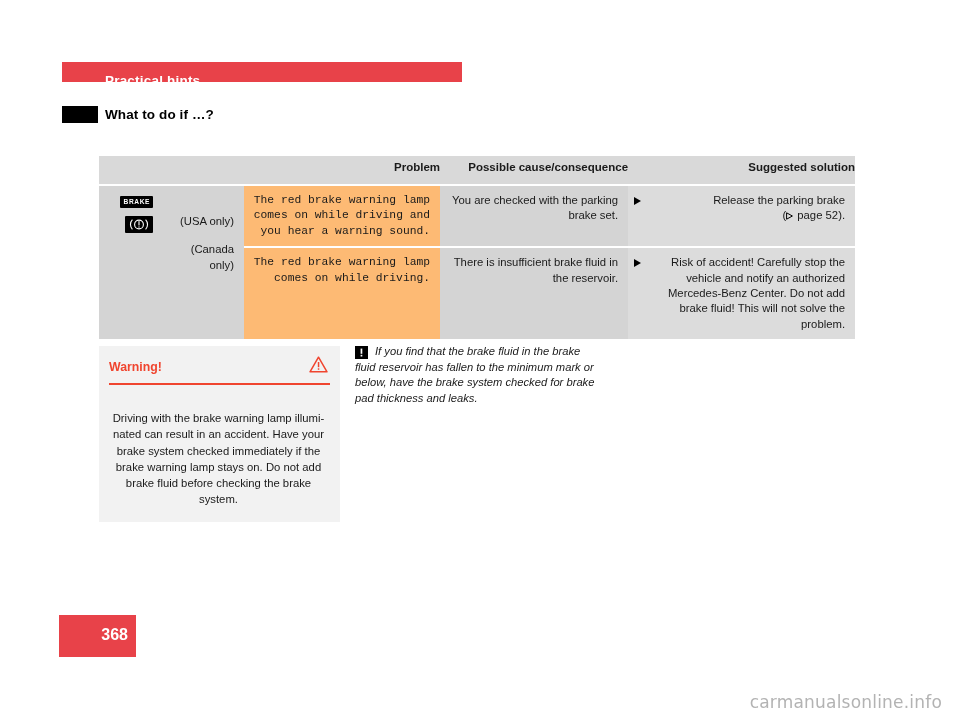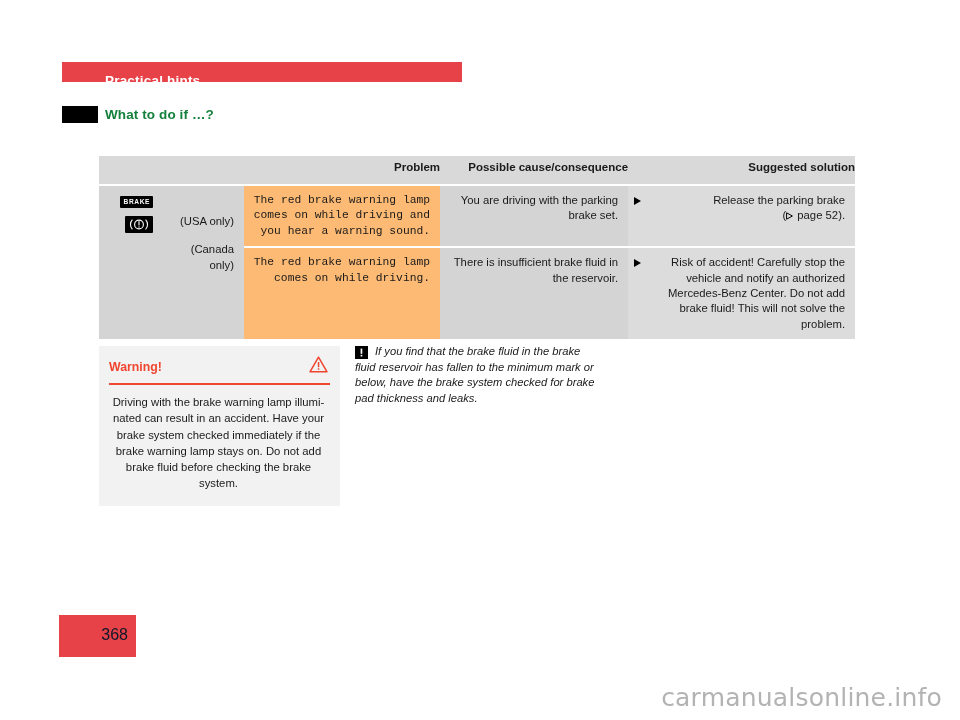--- a/index.html
+++ b/index.html
@@ -44,21 +44,21 @@
   }
   .subhead-square {
     width: 36px;
     height: 17px;
     background: #000000;
   }
   .subhead-text {
     margin-left: 7px;
     font-size: 13.5px;
     font-weight: bold;
-    color: #15803d;
+    color: #000000;
     letter-spacing: .1px;
   }
 
   
   .table {
     position: absolute;
     left: 99px;
     top: 156px;
     width: 756px;
     border-collapse: collapse;
@@ -153,21 +153,21 @@
   .warn-title {
     font-size: 12.3px;
     font-weight: bold;
     color: #f0452f;
   }
   .warn-rule {
     height: 2px;
     background: #f0452f;
     margin: 0 10px 0 10px;
   }
-  .warn-body { padding: 9px 12px 14px 10px; }
+  .warn-body { padding: 9px 12px 14px 10px; margin-top: 16px; }
   .warn-p {
     font-size: 11.3px;
     line-height: 16.3px;
     color: #1a1a1a;
     margin: 0 0 12px 0;
   }
   .warn-p:last-child { margin-bottom: 0; }
 
   
   .sidenote {
@@ -201,30 +201,30 @@
     top: 615px;
     width: 77px;
     height: 42px;
     background: #e84249;
   }
   .pagenum {
     position: absolute;
     right: 8px;
     top: 11px;
     font-size: 16px;
-    font-weight: normal;
-    color: #0f172a;
+    font-weight: bold;
+    color: #ffffff;
   }
 
   
   .watermark {
     position: absolute;
     right: 18px;
     bottom: 8px;
-    font-size: 25px;
+    font-size: 17px;
     color: #b3b3b3;
     letter-spacing: .2px;
     font-family: "DejaVu Sans", sans-serif;
     text-align: right;
   }
 </style>
 </head>
 <body>
 
 <div class="banner">
@@ -272,21 +272,21 @@
             <rect x="10.45" y="3.1" width="1.1" height="4.3" fill="#ffffff"></rect>
             <rect x="10.45" y="8.4" width="1.1" height="1.2" fill="#ffffff"></rect>
           </svg>
         </span>
       </td>
       <td class="shade-a cell" rowspan="2">
         <div class="note-usa">(USA only)</div>
         <div class="note-canada">(Canada only)</div>
       </td>
       <td class="shade-b cell rowsep">The red brake warning lamp comes on while driving and you hear a warning sound.</td>
-      <td class="shade-c cell rowsep">You are driving with the parking brake set.</td>
+      <td class="shade-c cell rowsep">You are checked with the parking brake set.</td>
       <td class="shade-d cell rowsep">
         <div class="bullet-row">
           <div class="bullet-tri">
             <svg width="7" height="8" viewBox="0 0 7 8" aria-hidden="true">
               <polygon points="0,0 7,4 0,8" fill="#000000"></polygon>
             </svg>
           </div>
           <div class="bullet-text">
             <span>Release the parking brake</span><br>
             <span>(</span><span class="inline-tri"><svg width="7" height="8" viewBox="0 0 7 8" aria-hidden="true">

